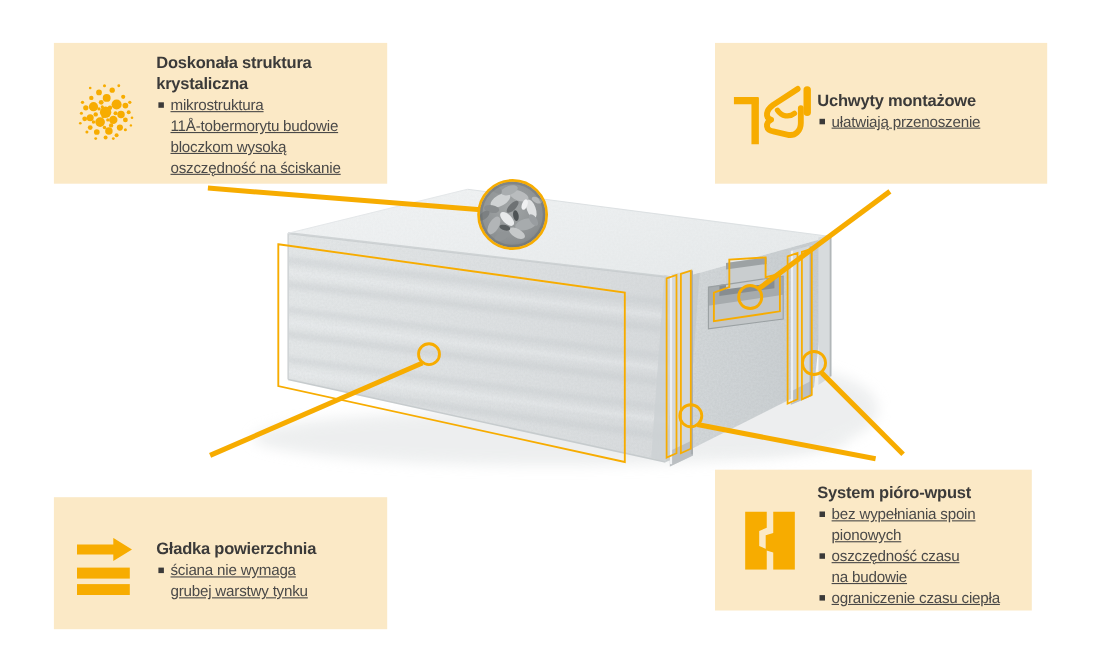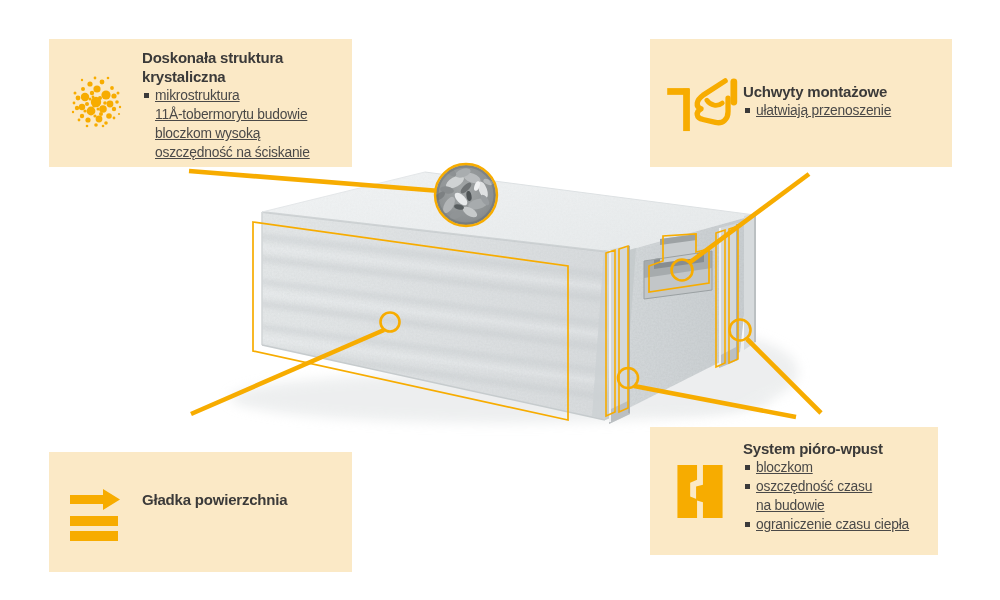--- a/index.html
+++ b/index.html
@@ -290,38 +290,46 @@
       <g fill="#F7AC00">
         <path d="M0,6 H33 V0 L50,10.5 L33,21 V15 H0 Z"></path>
         <rect x="0" y="27" width="48" height="10"></rect>
         <rect x="0" y="42" width="48" height="10"></rect>
       </g>
     </svg>
     <div class="tcol">
       <div class="ptitle">
         <span class="ln">Gładka powierzchnia</span>
       </div>
+      <div class="bullet">
+        <span class="sq"></span>
+        <span class="btxt">
+          <span class="ln">ściana nie wymaga</span>
+          <span class="ln">grubej warstwy tynku</span>
+        </span>
+      </div>
     </div>
   </section>
 
   <section class="panel br">
     <svg class="picon" width="50" height="53" viewBox="0 0 50 54">
       <g fill="#F7AC00">
         <path d="M2,0 H22 V15 L15,18 V32 L22,35 V54 H2 Z"></path>
         <path d="M28,0 H48 V54 H28 V38 L21,36 V22 L28,20 Z"></path>
       </g>
     </svg>
     <div class="tcol">
       <div class="ptitle">
         <span class="ln">System pióro-wpust</span>
       </div>
       <div class="bullet">
         <span class="sq"></span>
         <span class="btxt">
-          <span class="ln">bloczkom</span>
+          <span class="ln">bez wypełniania spoin</span>
+          <span class="ln">pionowych</span>
         </span>
       </div>
       <div class="bullet">
         <span class="sq"></span>
         <span class="btxt">
           <span class="ln">oszczędność czasu</span>
           <span class="ln">na budowie</span>
         </span>
       </div>
       <div class="bullet">

